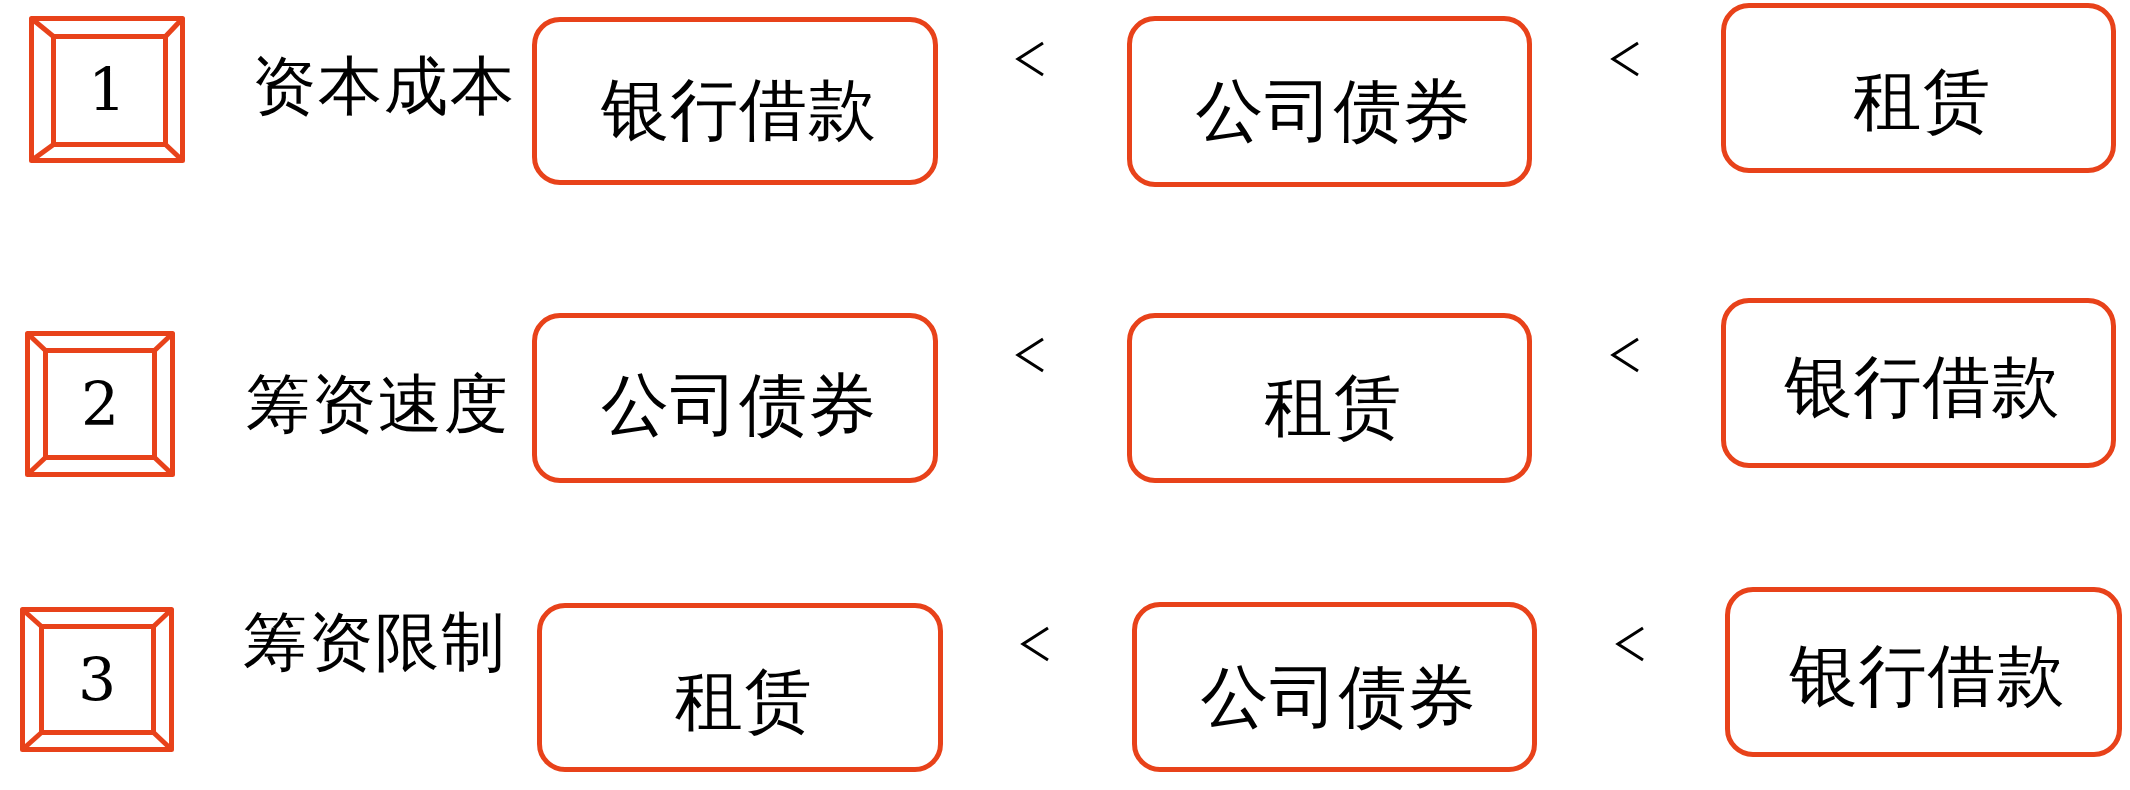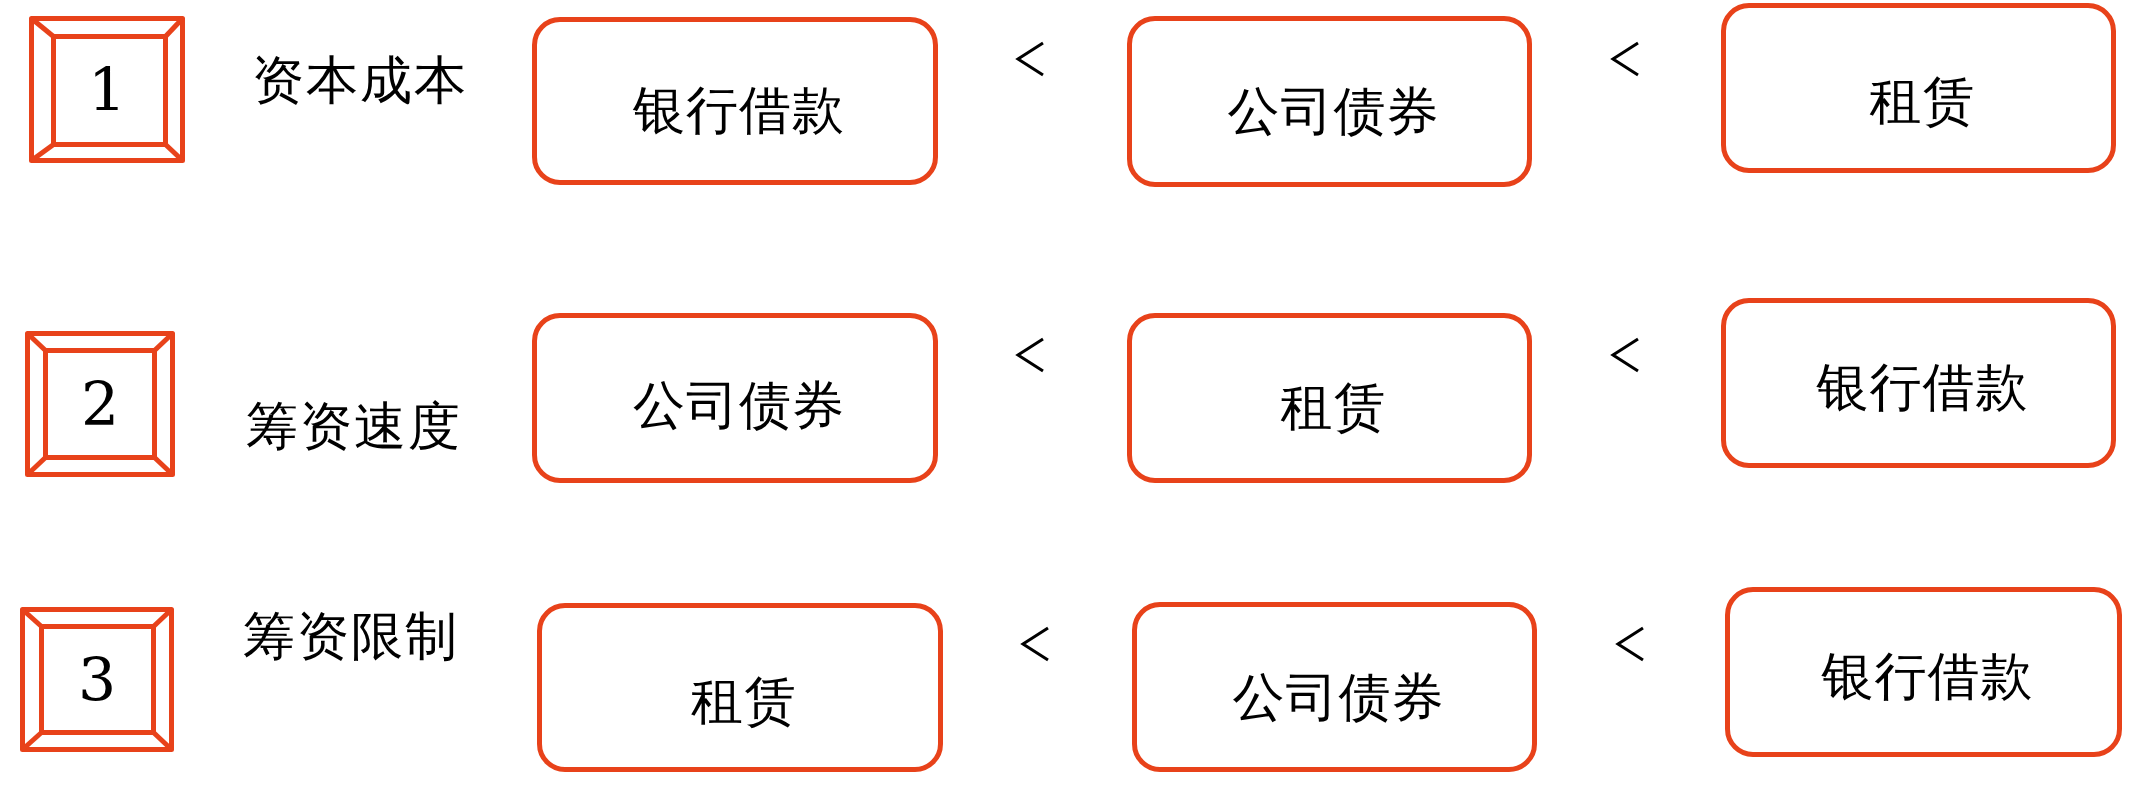--- a/index.html
+++ b/index.html
@@ -3,26 +3,26 @@
 <meta charset="utf-8">
 <style>
   html, body { margin: 0; padding: 0; background: #ffffff; }
   body { width: 2130px; height: 790px; position: relative; overflow: hidden;
          font-family: "DejaVu Serif", "Liberation Serif", serif; color: #000; }
   .num-icon { position: absolute; width: 156px; height: 147px; }
   .num-icon svg { position: absolute; left: 0; top: 0; }
   .num-icon .digit { position: absolute; left: 0; top: 0; width: 156px; height: 147px;
          display: flex; align-items: center; justify-content: center;
          font-family: "DejaVu Serif", "Liberation Serif", serif; font-size: 60px; line-height: 1; }
-  .row-label { position: absolute; font-size: 52px; line-height: 1; white-space: nowrap;
+  .row-label { position: absolute; font-size: 64px; line-height: 1; white-space: nowrap;
          letter-spacing: 2px; }
   .option-box { position: absolute; box-sizing: border-box; border: 5px solid #E8421A;
          border-radius: 28px; background: #fff; display: flex; align-items: center;
          justify-content: center; }
-  .option-box span { font-size: 52px; line-height: 1; white-space: nowrap; letter-spacing: 1px; margin-left: 8px; }
+  .option-box span { font-size: 68px; line-height: 1; white-space: nowrap; letter-spacing: 1px; margin-left: 8px; }
   .lt { position: absolute; width: 30px; height: 36px; }
 </style>
 </head>
 <body>
 
 <div class="num-icon" style="left:29px; top:16px;">
   <svg width="156" height="147" viewBox="0 0 156 147">
     <g fill="none" stroke="#E8421A" stroke-width="5" stroke-linejoin="round">
       <rect x="2.5" y="2.5" width="151" height="142"></rect>
       <rect x="24.5" y="20.5" width="112" height="108"></rect>
@@ -57,21 +57,21 @@
       <rect x="2.5" y="2.5" width="145" height="141"></rect>
       <rect x="20.5" y="19.5" width="109" height="107"></rect>
       <line x1="2.5" y1="2.5" x2="20.5" y2="19.5"></line>
       <line x1="147.5" y1="2.5" x2="129.5" y2="19.5"></line>
       <line x1="2.5" y1="143.5" x2="20.5" y2="126.5"></line>
       <line x1="147.5" y1="143.5" x2="129.5" y2="126.5"></line>
     </g>
   </svg>
   <div class="digit" style="width:150px; height:146px;">2</div>
 </div>
-<div class="row-label" style="left:246px; top:372px;margin-top:28px;">筹资速度</div>
+<div class="row-label" style="left:246px; top:372px;">筹资速度</div>
 <div class="option-box" style="left:532px; top:313px; width:406px; height:170px;">
   <span style="margin-top:14px;">公司债券</span>
 </div>
 <svg class="lt" style="left:1015px; top:337px;" viewBox="0 0 30 36">
     <polyline points="28,2 3,18 28,34" fill="none" stroke="#000" stroke-width="3"></polyline>
   </svg>
 <div class="option-box" style="left:1127px; top:313px; width:405px; height:170px;">
   <span style="margin-top:18px;">租赁</span>
 </div>
 <svg class="lt" style="left:1610px; top:337px;" viewBox="0 0 30 36">

